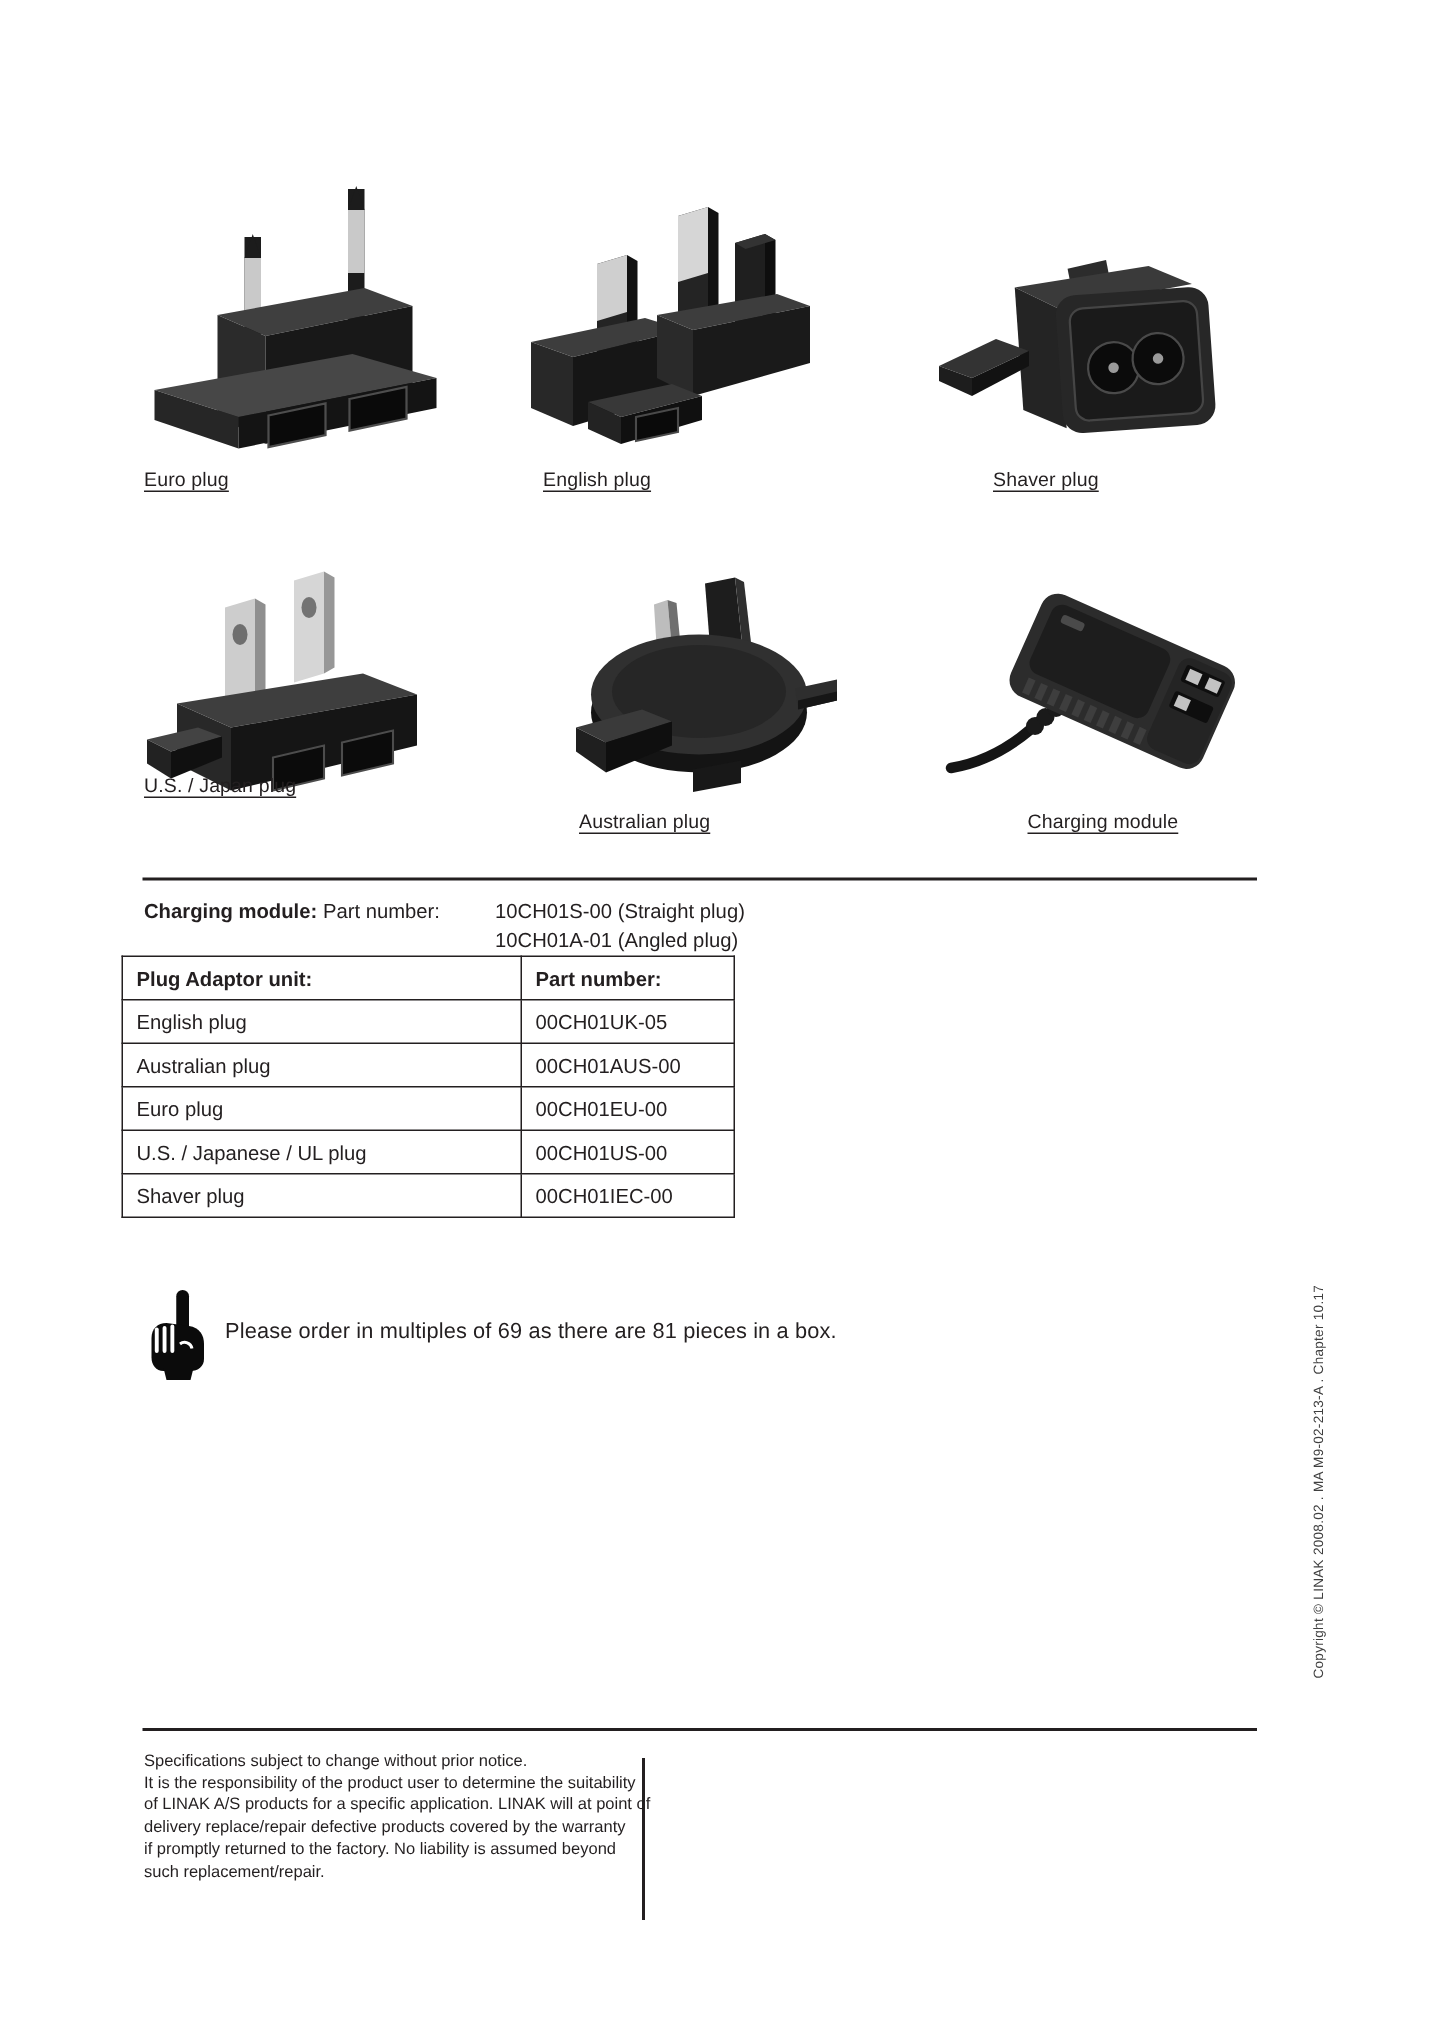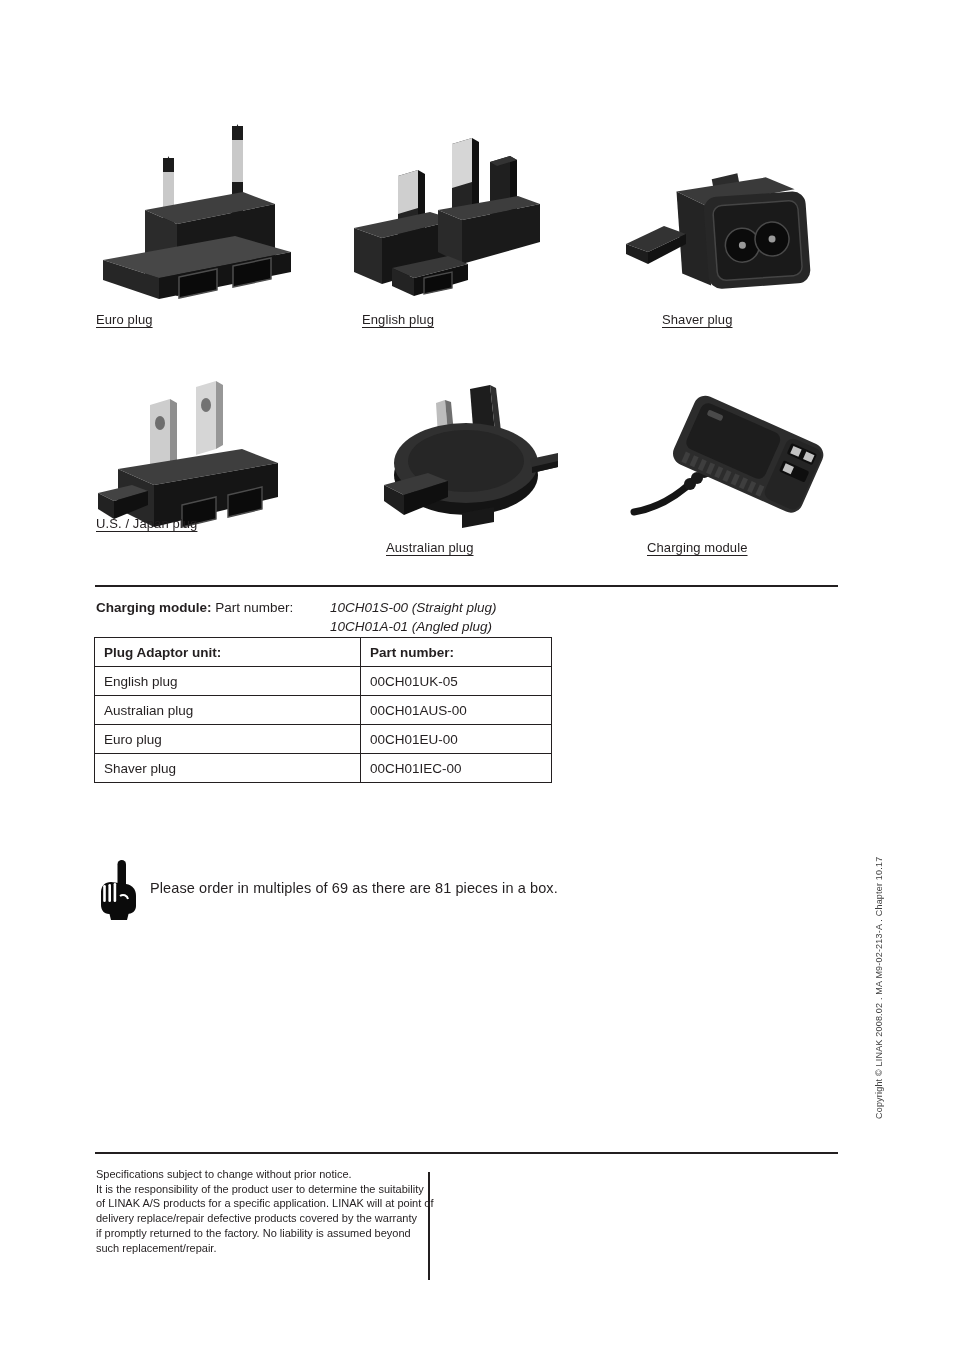--- a/index.html
+++ b/index.html
@@ -9,23 +9,23 @@
     font-family:"Liberation Sans", sans-serif; color:#231f20;
   }
   .abs { position:absolute; }
   .fig-label {
     font-size:13px; text-decoration:underline; text-underline-offset:3px;
     letter-spacing:.1px;
   }
   .rule { background:#231f20; height:1.6px; }
   .charging-line { font-size:13.5px; line-height:19px; }
   .charging-line b { font-weight:bold; }
-  .part-numbers { font-size:13.5px; line-height:19px;font-style:italic; }
+  .part-numbers { font-size:13.5px; line-height:19px; }
   table.parts-table {
-    position:absolute; left:94px; top:637px; width:458px;
+    position:absolute; left:81px; top:637px; width:409px;
     border-collapse:collapse; font-size:13.5px; table-layout:fixed;
   }
   table.parts-table th, table.parts-table td {
     border:1.6px solid #231f20; text-align:left; padding:7px 9px 6px 9px;
     font-weight:normal; white-space:nowrap; overflow:hidden;
   }
   table.parts-table th { font-weight:bold; }
   .col-plug { width:266px; }
   .note-text { font-size:14.5px; letter-spacing:.1px; }
   .vertical-text {
@@ -158,21 +158,21 @@
         <rect x="151" y="98" width="5" height="11"></rect>
     </g>
   </g>
 </svg>
 
 <div class="abs fig-label" style="left:96px;  top:312px;">Euro plug</div>
 <div class="abs fig-label" style="left:362px; top:312px;">English plug</div>
 <div class="abs fig-label" style="left:662px; top:312px;">Shaver plug</div>
 <div class="abs fig-label" style="left:96px;  top:516px;">U.S. / Japan plug</div>
 <div class="abs fig-label" style="left:386px; top:540px;">Australian plug</div>
-<div class="abs fig-label" style="left:647px; top:540px;text-align:center;">Charging module</div>
+<div class="abs fig-label" style="left:685px; top:540px;text-align:center;">Charging module</div>
 
 <div class="abs rule" style="left:95px; top:585px; width:743px;"></div>
 
 <div class="abs charging-line" style="left:96px; top:598px;text-align:right;">
   <b>Charging module:</b>
   <span>Part number:</span>
 </div>
 <div class="abs part-numbers" style="left:330px; top:598px;">
   <div>10CH01S-00 (Straight plug)</div>
   <div>10CH01A-01 (Angled plug)</div>
@@ -196,20 +196,24 @@
     </tr>
     <tr>
       <td>Australian plug</td>
       <td>00CH01AUS-00</td>
     </tr>
     <tr>
       <td>Euro plug</td>
       <td>00CH01EU-00</td>
     </tr>
     <tr>
+      <td>U.S. / Japanese / UL plug</td>
+      <td>00CH01US-00</td>
+    </tr>
+    <tr>
       <td>Shaver plug</td>
       <td>00CH01IEC-00</td>
     </tr>
   </tbody>
 </table>
 
 <svg class="abs" style="left:95px; top:858px;" width="42" height="62" viewBox="0 0 42 62">
   <rect x="22.5" y="2" width="8.5" height="32" rx="4.2" fill="#0b0b0b"></rect>
   <path d="M6,34 C6,28 10,24 16,24 L31,26 C38,27 41,32 41,38 L41,48 C41,53 37,56 32,56 L14,56 C9,56 6,52 6,47 Z" fill="#0b0b0b"></path>
   <rect x="8.2" y="27" width="2.6" height="17" rx="1.3" fill="#ffffff"></rect>

